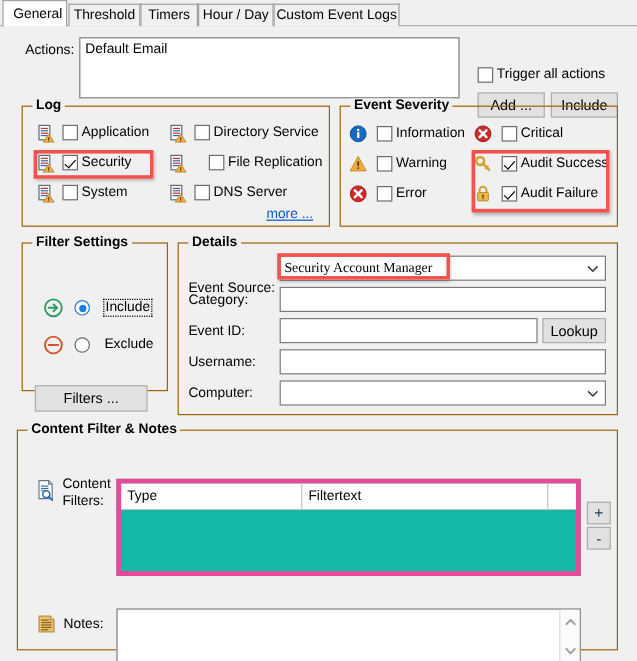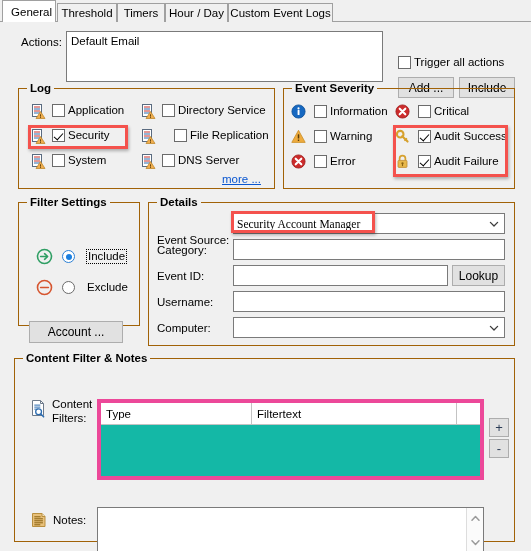--- a/index.html
+++ b/index.html
@@ -375,21 +375,21 @@
         <circle cx="8.5" cy="8.5" r="7" fill="none" stroke="#d6552f" stroke-width="1.6"></circle>
         <path d="M4.6 8.5 L12.4 8.5" stroke="#d6552f" stroke-width="1.6" stroke-linecap="round"></path>
       </svg>
     </span>
     <div class="rb" style="left:62px;top:259px;">
       <span class="circ"></span>
       <span class="rbtext">Exclude</span>
     </div>
 
     <div class="btn" style="left:29px;top:299px;width:94px;height:22px;">
-      <span>Account ...</span>
+      <span>Filters ...</span>
     </div>
 
     <div class="group" style="left:148px;top:180px;width:367px;height:144px;">
       <span class="cap">Details</span>
     </div>
 
     <div class="lbl" style="left:157px;top:212px;">Event Source:</div>
     <div class="combo" style="left:233px;top:191px;width:272px;height:21px;font-family:Liberation Serif, serif;">
       <span>Security Account Manager</span>
       <span class="caret">

